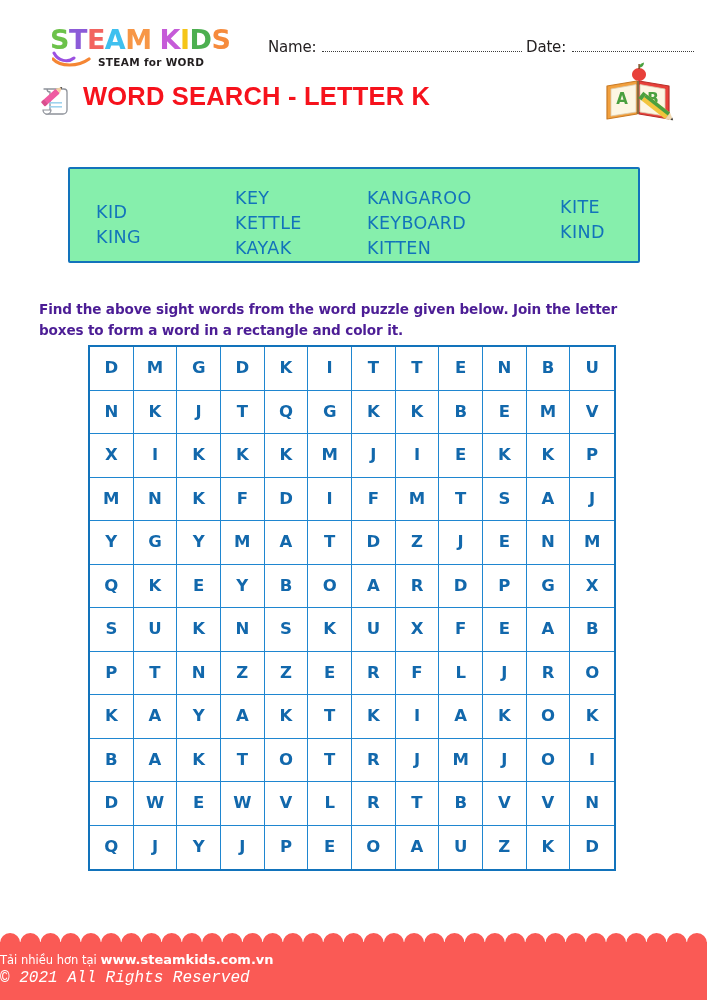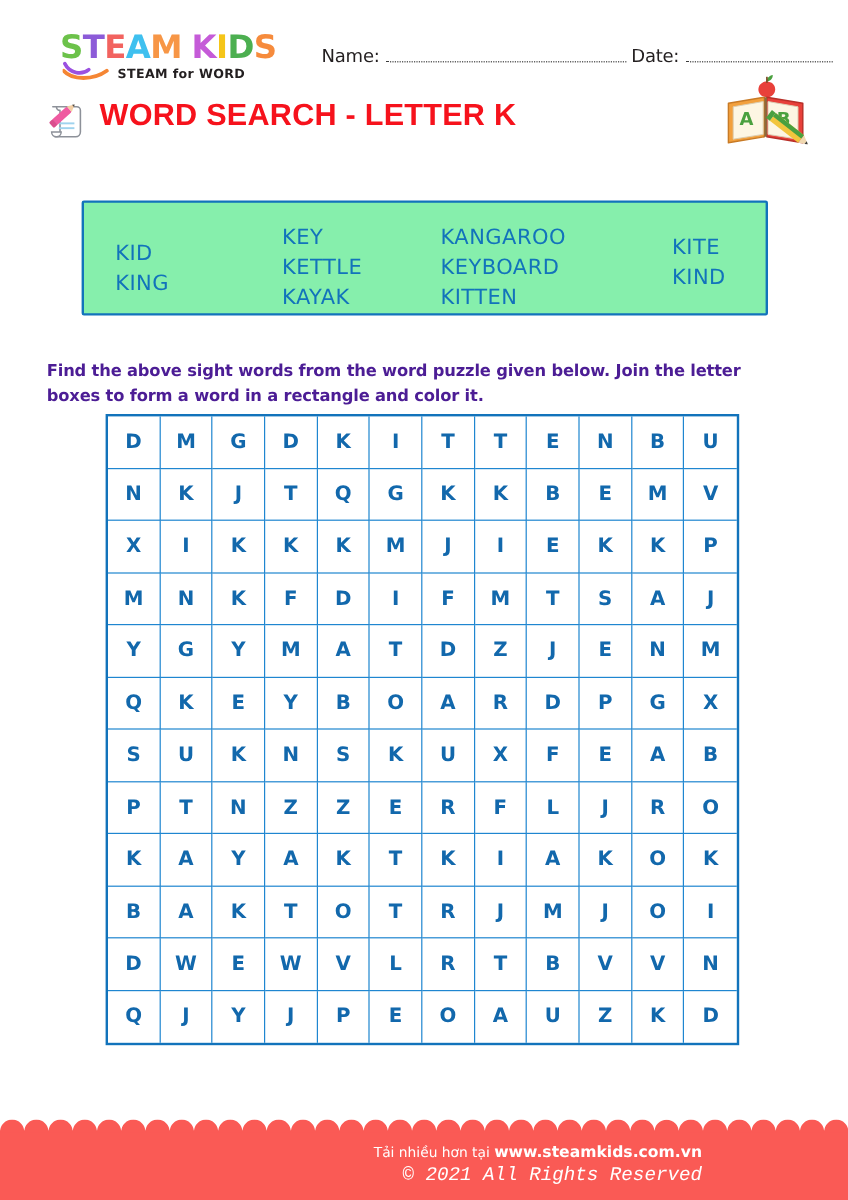--- a/index.html
+++ b/index.html
@@ -237,21 +237,21 @@
     top: -9px;
     width: 707px;
     height: 11px;
     display: block;
   }
   .footer-inner {
     position: absolute;
     left: 0;
     top: 9px;
     width: 585px;
-    text-align: right;
+    text-align: left;
     color: #ffffff;
   }
   .footer-line1 {
     font-family: "DejaVu Sans", sans-serif;
     font-size: 11.5px;
     line-height: 18px;
     white-space: nowrap;
   }
   .footer-line1 .site {
     font-weight: 700;

